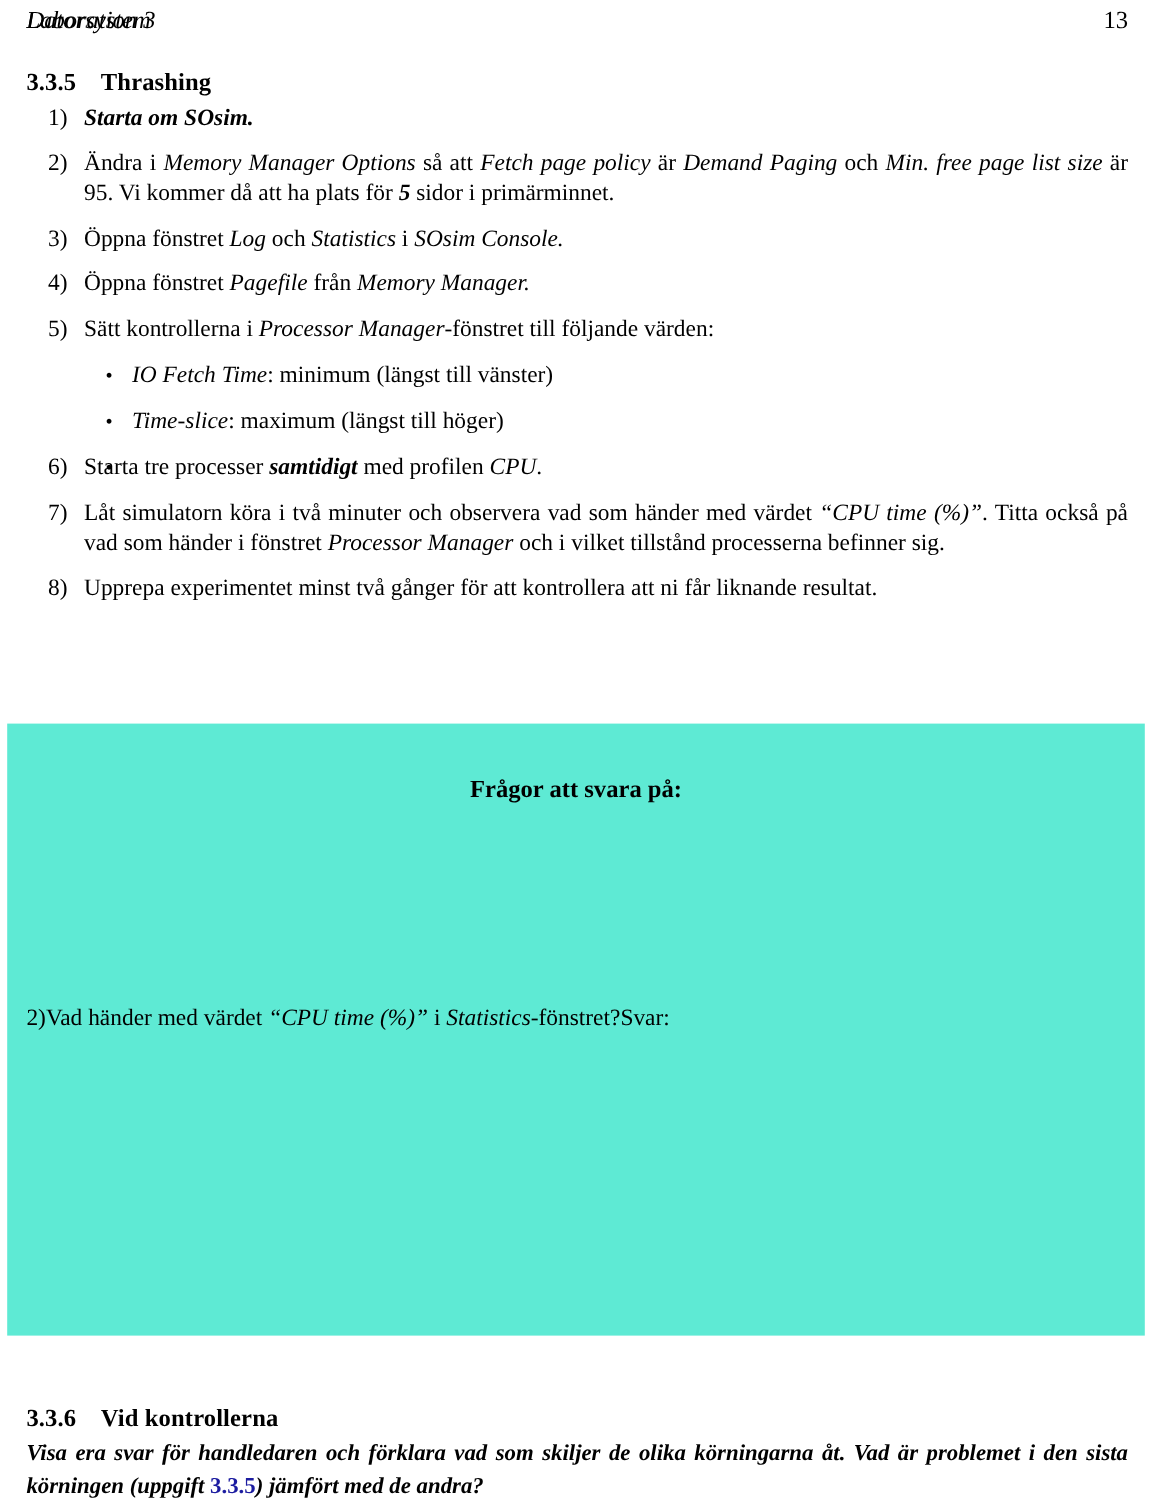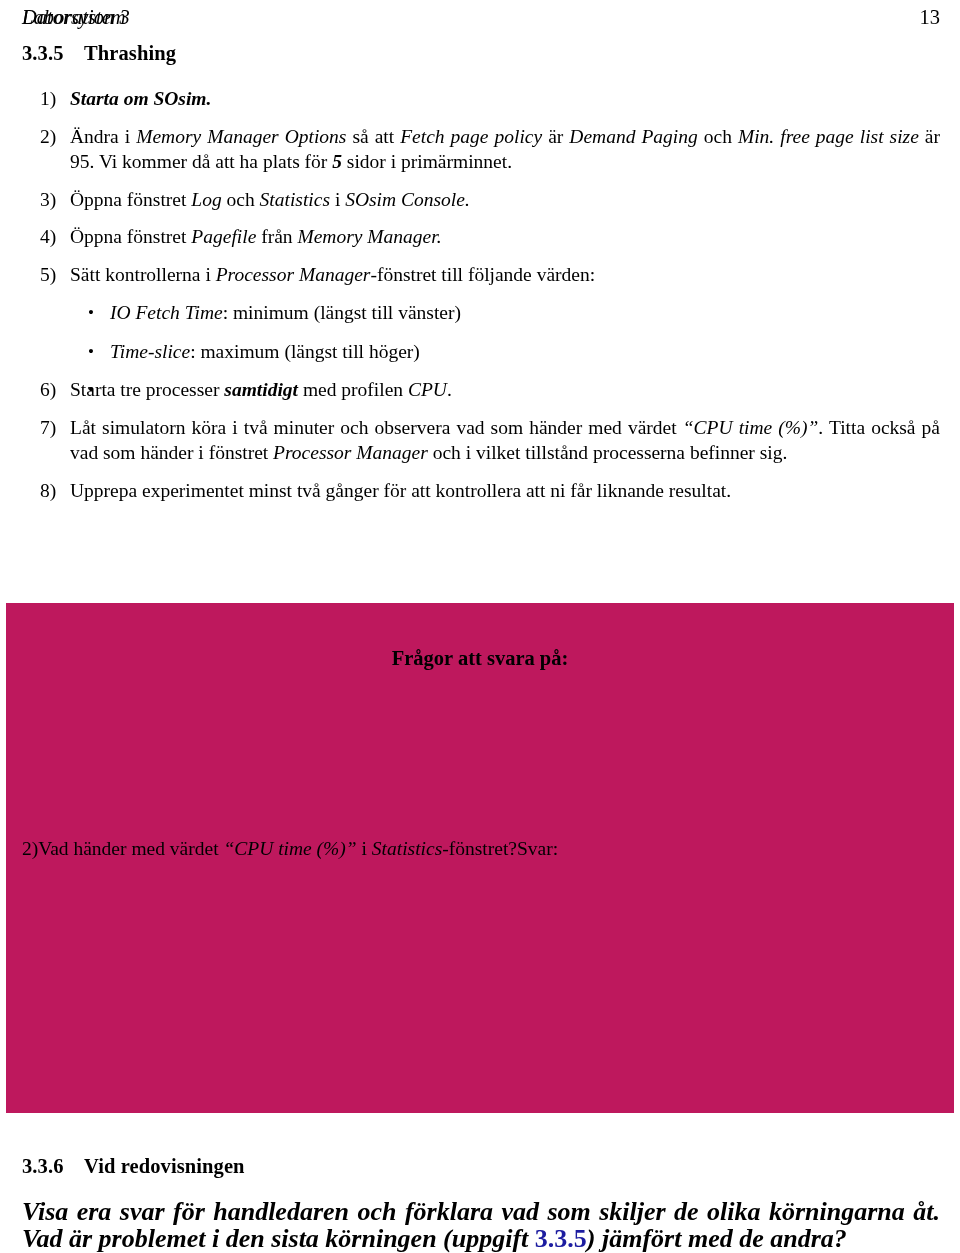--- a/index.html
+++ b/index.html
@@ -53,20 +53,21 @@
     right: 0;
     top: 0;
     font-style: normal;
   }
 
   
   .sec-head {
     font-weight: bold;
     font-size: 20.5px;
     letter-spacing: 0.1px;
+    margin-top: 16px;
   }
   .sec-head .sec-num { display: inline-block; min-width: 62px; }
 
   #sec-335 {
     position: absolute;
     left: 22px;
     top: 42px;
   }
   #sec-336 {
     position: absolute;
@@ -123,21 +124,21 @@
   em, .it { font-style: italic; }
   .bd { font-weight: bold; font-style: italic; }
 
   
   #answer-panel {
     position: absolute;
     left: 6px;
     top: 603px;
     width: 948px;
     height: 510px;
-    background: #be185d;
+    background: #5eead4;
   }
 
   #qheading {
     position: absolute;
     left: 0;
     right: 0;
     top: 44px;
     text-align: center;
     font-weight: bold;
     font-size: 20.5px;
@@ -153,21 +154,21 @@
   #q1 { top: 100px; }
   #q2 { top: 233px; }
   #q3 { top: 367px; }
 
   
   #final-para {
     position: absolute;
     left: 22px;
     top: 1198px;
     width: 918px;
-    font-size: 26px;
+    font-size: 19px;
     line-height: 27px;
     font-weight: bold;
     text-align: justify;
   }
   .xref {
     color: #1c1ca0;
     font-weight: bold;
   }
 </style>
 </head>
@@ -224,18 +225,18 @@
         <span class="body"><span>Upprepa experimentet minst två gånger för att kontrollera att ni får liknande resultat.</span></span>
       </div>
     </div>
 
   <div id="answer-panel">
     <div id="qheading">Frågor att svara på:</div>
     <div class="qlist q" id="q2"><span class="marker">2)</span><span><span>Vad händer med värdet </span><span class="it">“CPU time (%)”</span><span> i </span><span class="it">Statistics</span><span>-fönstret?</span></span><span class="svar">Svar:</span></div>
   </div>
 
   <div class="sec-head" id="sec-336">
-    <span class="sec-num">3.3.6</span><span>Vid redovisningen</span>
+    <span class="sec-num">3.3.6</span><span>Vid kontrollerna</span>
   </div>
 
   <div id="final-para"><span class="bd">Visa era svar för handledaren och förklara vad som skiljer de olika körningarna åt. Vad är problemet i den sista körningen (uppgift </span><span class="xref">3.3.5</span><span class="bd">) jämfört med de andra?</span></div>
 
 </div>
 
 </body></html>

